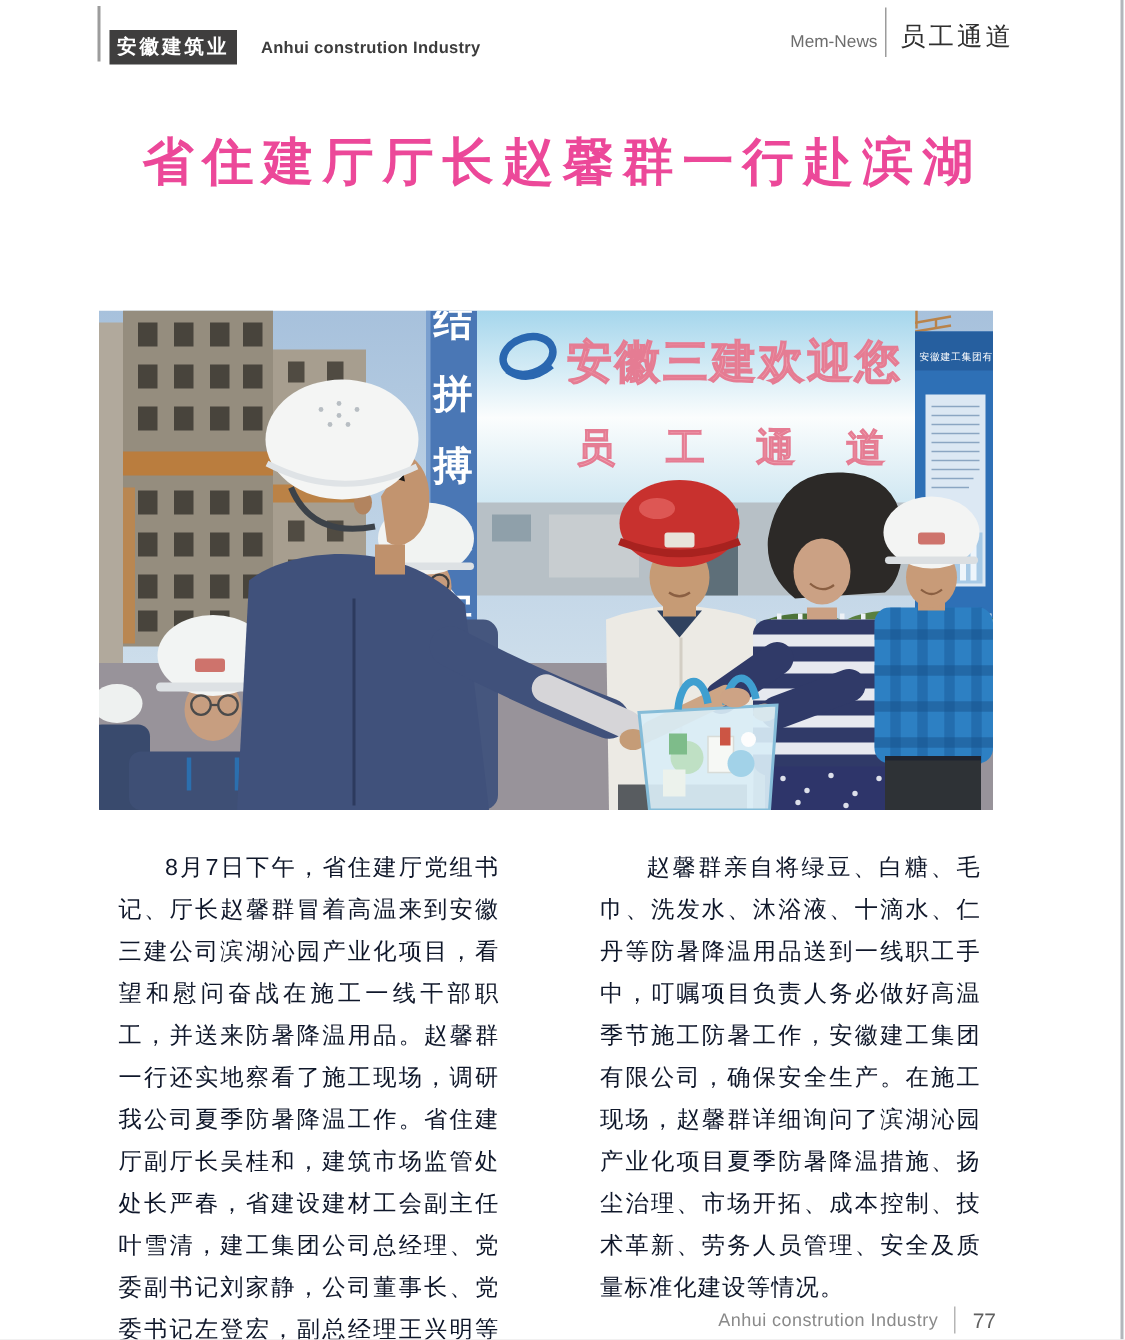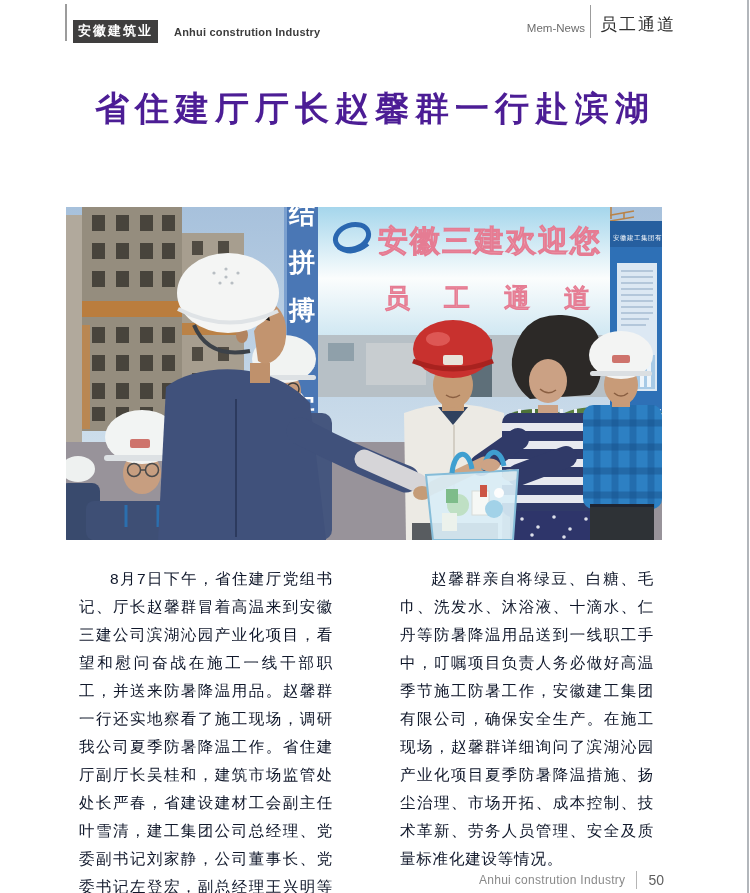--- a/index.html
+++ b/index.html
@@ -15,21 +15,21 @@
   .mast-line1{left:73px;top:4px;font-size:12px;letter-spacing:5.5px;color:#4a4a4a;white-space:nowrap;}
   .mast-row2{left:73px;top:20px;display:flex;align-items:center;gap:16px;}
   .mast-box{background:#3f3e3e;color:#ffffff;font-size:13px;font-weight:bold;letter-spacing:2px;padding:2px 5px 3px 5px;white-space:nowrap;}
   .mast-en{font-size:11px;font-weight:bold;color:#3c3c3c;white-space:nowrap;letter-spacing:0.2px;}
   
   .sec-en{right:165px;top:22px;font-size:11.5px;color:#6d6d6d;margin-left:28px;}
   .sec-rule{left:590px;top:5px;width:1px;height:33px;background:#9c9c9c;}
   .sec-cn{left:600px;top:13px;font-size:17px;color:#2f2f2f;letter-spacing:2px;}
   
   .title{left:0;right:0;top:84px;text-align:center;font-family:"Liberation Serif","DejaVu Serif",serif;
-    font-weight:bold;font-size:34px;letter-spacing:6px;line-height:50px;color:#4c1d95;}
+    font-weight:bold;font-size:34px;letter-spacing:6px;line-height:50px;color:#ec4899;}
   
   .photo{left:66px;top:207px;width:596px;height:333px;}
   .photo svg{display:block;width:596px;height:333px;}
   
   .col{top:549px;width:286px;}
   .col-left{left:63px;}
   .col-right{left:384px;}
   .body-para{margin:16px;font-size:15.5px;line-height:28px;text-align:justify;text-justify:inter-ideograph;
     text-indent:2em;color:#0f172a;letter-spacing:0.8px;}
   
@@ -389,16 +389,16 @@
       <p class="body-para">8月7日下午，省住建厅党组书记、厅长赵馨群冒着高温来到安徽三建公司滨湖沁园产业化项目，看望和慰问奋战在施工一线干部职工，并送来防暑降温用品。赵馨群一行还实地察看了施工现场，调研我公司夏季防暑降温工作。省住建厅副厅长吴桂和，建筑市场监管处处长严春，省建设建材工会副主任叶雪清，建工集团公司总经理、党委副书记刘家静，公司董事长、党委书记左登宏，副总经理王兴明等陪同。</p>
     </div>
   <div class="abs col col-right">
       <p class="body-para">赵馨群亲自将绿豆、白糖、毛巾、洗发水、沐浴液、十滴水、仁丹等防暑降温用品送到一线职工手中，叮嘱项目负责人务必做好高温季节施工防暑工作，安徽建工集团有限公司，确保安全生产。在施工现场，赵馨群详细询问了滨湖沁园产业化项目夏季防暑降温措施、扬尘治理、市场开拓、成本控制、技术革新、劳务人员管理、安全及质量标准化建设等情况。</p>
       <p class="body-para">赵馨群亲自将绿豆（下转79页）</p>
     </div>
 
   <div class="abs footer">
     <span class="footer-en">Anhui constrution Industry</span>
     <span class="footer-rule"></span>
-    <span class="footer-num">50</span>
+    <span class="footer-num">77</span>
   </div>
 
 </div>
 
 </body></html>

